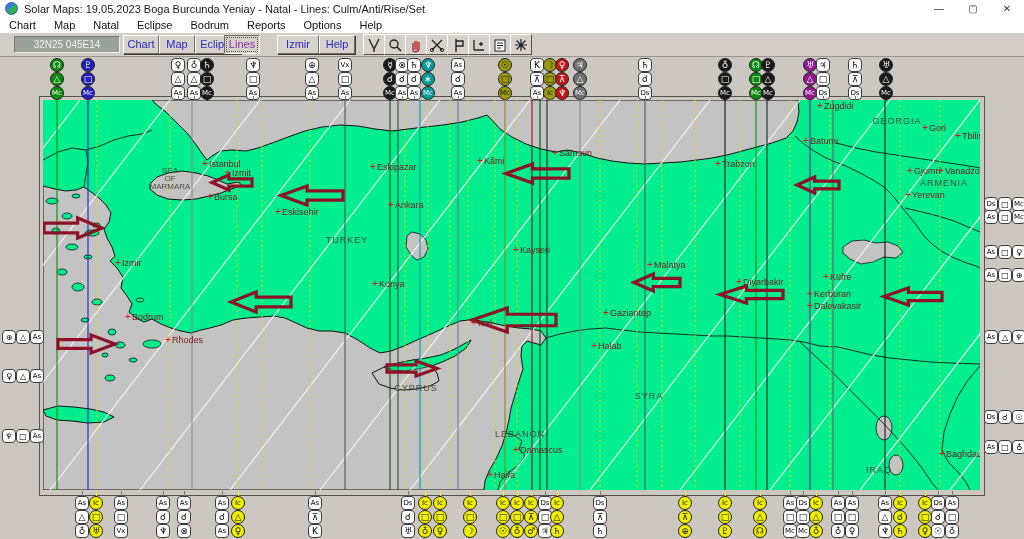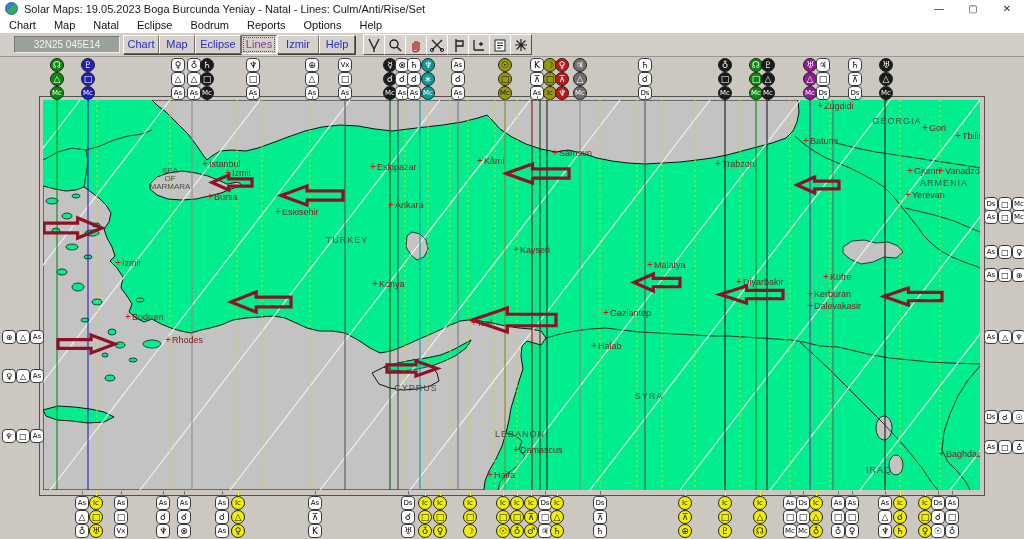--- a/index.html
+++ b/index.html
@@ -66,21 +66,21 @@
     <span class="menuitem">Reports</span>
     <span class="menuitem">Options</span>
     <span class="menuitem">Help</span>
   </div>
 
 <div class="toolbar" id="toolbar">
   <div class="coordbox">32N25 045E14</div>
 <div class="tbtn" style="left: 123px; width: 34px;">Chart</div>
     <div class="tbtn" style="left: 159px; width: 34px;">Map</div>
     <div class="tbtn" style="left: 195px; width: 44px;">Eclipse</div>
-    <div class="tbtn pressed" style="left: 241px; width: 34px;">Lines</div>
+    <div class="tbtn pressed" style="left: 224px; width: 34px;">Lines</div>
     <div class="tbtn" style="left: 277px; width: 40px;">Izmir</div>
     <div class="tbtn" style="left: 319px; width: 34px;">Help</div>
     <div class="iconbtn" style="left: 363px;">
       <svg width="16" height="16" viewBox="0 0 16 16">
         <path d="M3,2 L8,12 M13,2 L8,12 M8,12 L8,15" stroke="#222" fill="none" stroke-width="1.4"></path>
       </svg>
     </div>
     <div class="iconbtn" style="left: 384px;">
       <svg width="16" height="16" viewBox="0 0 16 16">
         <circle cx="7" cy="7" r="4" stroke="#222" fill="none" stroke-width="1.4"></circle>

